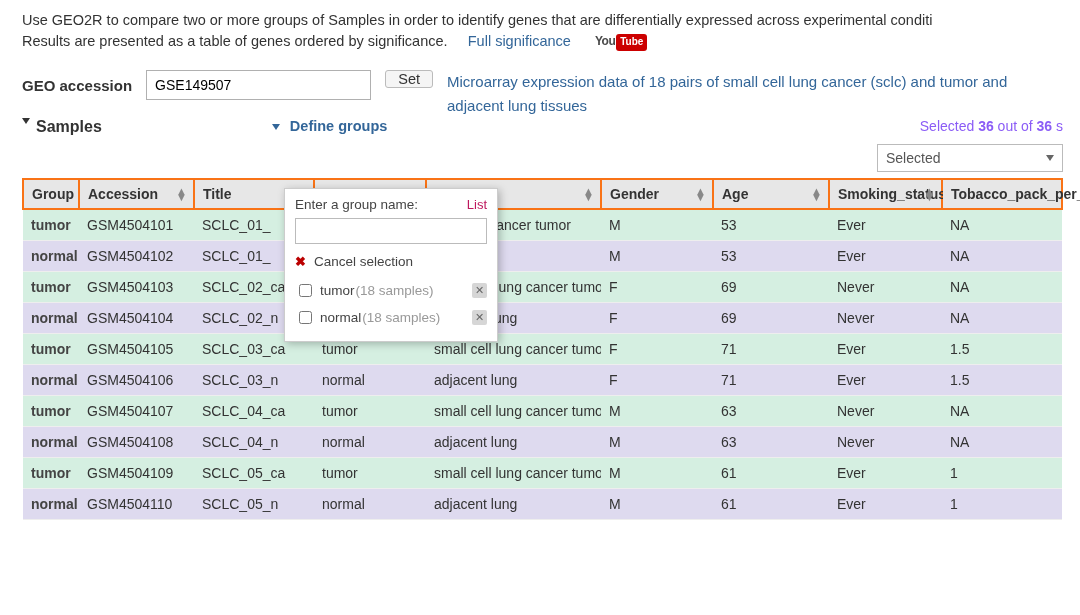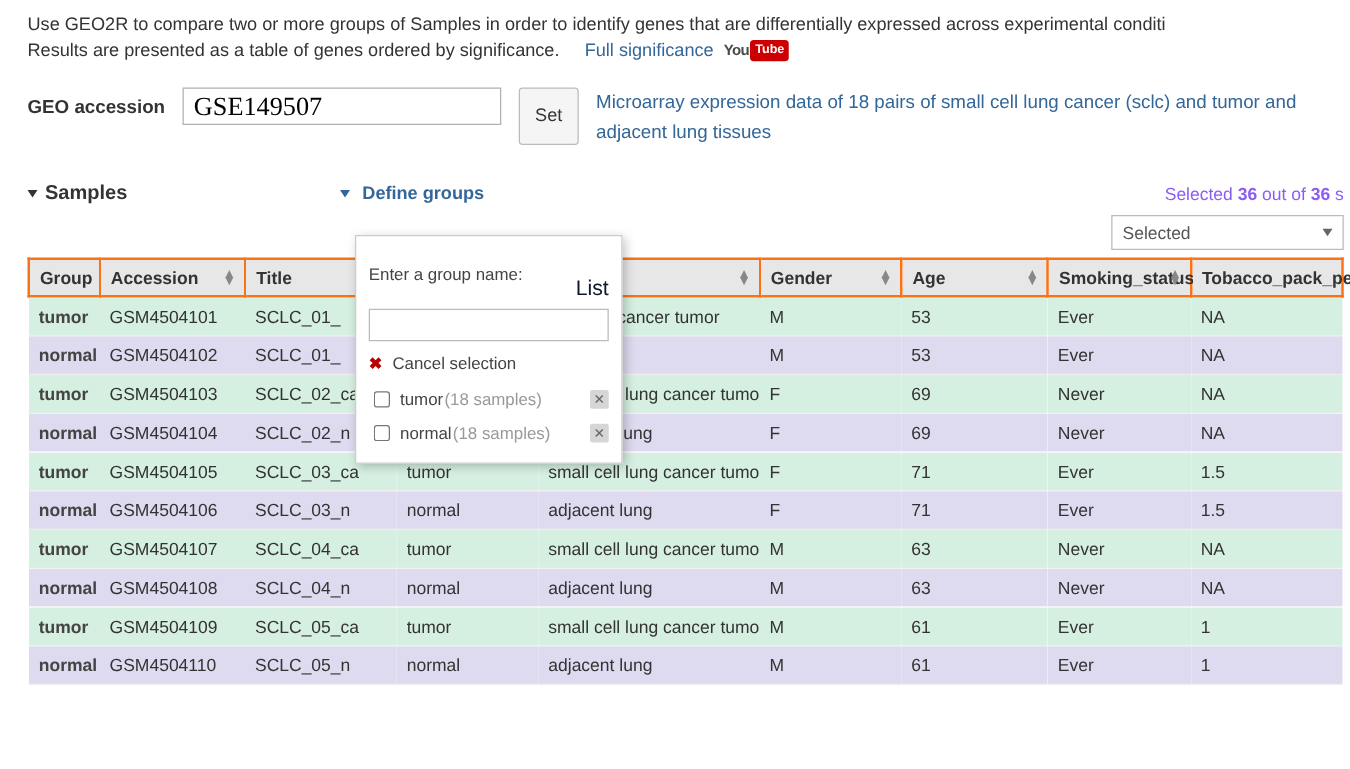--- a/index.html
+++ b/index.html
@@ -4,47 +4,47 @@
 <style>
   * { box-sizing: border-box; }
   html, body {
     margin: 0; padding: 0;
     font-family: Arial, Helvetica, sans-serif;
     font-size: 14px;
     color: #333;
     background: #fff;
     width: 1080px; height: 615px; overflow: hidden;
   }
-  .wrap { padding: 10px 5px 0 22px; width: 1080px; }
+  .wrap { padding: 10px 17px 0 22px; width: 1080px; }
   .intro { font-size: 14.5px; line-height: 1.45; color: #333; }
   .intro a { color: #336699; text-decoration: none; }
   .yt {
-    display: inline-flex; align-items: flex-start; vertical-align: middle;
-    margin-left: 4px; font-weight: bold;
+    display: inline-flex; align-items: flex-end; vertical-align: middle;
+    margin-left: 20px; font-weight: bold;
   }
   .yt-you { color: #4a4a4a; font-size: 12px; letter-spacing: -0.5px; }
   .yt-tube {
     background:#c00; color:#fff; font-size:10px; padding:1px 4px; border-radius:3px;
     margin-left:1px; font-weight:bold;
   }
   .acc-row { display:flex; align-items:flex-start; margin-top:18px; gap:14px; }
   .acc-label { font-weight:bold; font-size:15px; padding-top:7px; white-space:nowrap; }
   .acc-input {
-    width:255px; height:30px; padding:4px 8px; font-size:21px;
-    border:1px solid #b0b0b0; background:#fff;font-family:Liberation Serif, serif;
+    width:255px; height:30px; padding:4px 8px; font-size:14px;
+    border:1px solid #b0b0b0; background:#fff;
   }
   .set-btn {
-    height:46px; padding:0 12px; background:#f5f5f5; border:1px solid #bbb;
+    height:18px; padding:0 12px; background:#f5f5f5; border:1px solid #bbb;
     border-radius:3px; font-size:14.5px; color:#333; cursor:pointer;
   }
   .ds-title { color:#336699; font-size:15px; line-height:1.6; max-width:620px; }
   .ds-title a { color:#336699; text-decoration:none; }
 
   .samples-bar {
-    display:flex; align-items:center; margin-top:28px; position:relative;
+    display:flex; position:relative;
     padding-bottom:4px;
   }
   .caret {
     display:inline-block; width:0; height:0;
     border-left:4px solid transparent; border-right:4px solid transparent;
     border-top:6px solid #333; margin-right:6px; vertical-align:middle;
   }
   .caret.blue { border-top-color:#336699; }
   .samples-title { font-weight:bold; font-size:16px; }
   .define-groups { color:#336699; font-size:14.5px; margin-left:170px; cursor:pointer;font-weight:bold; }
@@ -82,21 +82,21 @@
   .tbl td.group-cell { font-weight:bold; color:#444; }
 
   
   .popup {
     position:absolute; left:284px; top:188px; width:214px;
     background:#fff; border:1px solid #ccc; padding:8px 10px 10px 10px;
     box-shadow:2px 2px 8px rgba(0,0,0,0.25); z-index:50;
   }
   .popup-row1 { display:flex; justify-content:space-between; align-items:center; margin-bottom:6px; }
   .popup-label { font-size:13.5px; color:#444; }
-  .popup-list { color:#0f172a; font-size:17px; cursor:pointer;margin-top:24px; }
+  .popup-list { color:#be185d; font-size:13px; cursor:pointer; }
   .popup-input {
     width:100%; height:26px; border:1px solid #bbb; padding:3px 6px; font-size:14px;
     margin-bottom:10px;
   }
   .cancel-sel {
     color:#444; font-size:13.5px; cursor:pointer; margin-bottom:8px;
     display:flex; align-items:center;
   }
   .xred {
     color:#b00; font-weight:bold; margin-right:8px; font-size:13px;

